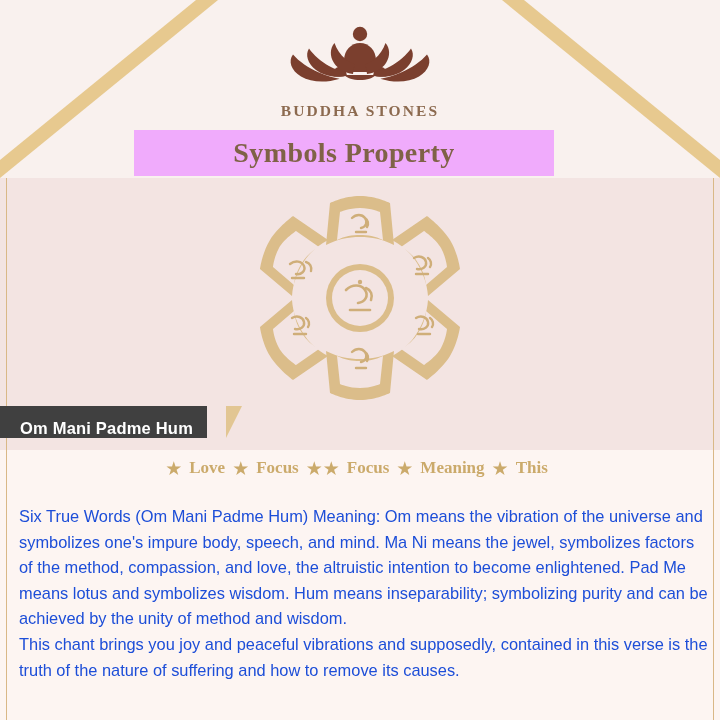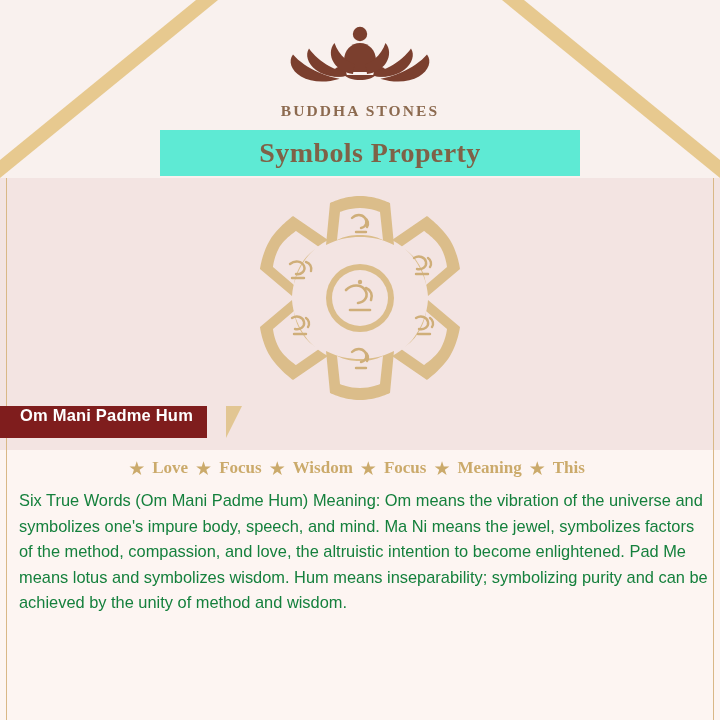--- a/index.html
+++ b/index.html
@@ -98,23 +98,23 @@
     font-size: 15.5px;
     letter-spacing: 2.1px;
     color: #8c6a4f;
     font-weight: bold;
     font-family: "Liberation Serif", serif;
   }
 
   
   .title-plate {
     position: absolute;
-    left: 160px; top: 130px;
+    left: 134px; top: 130px;
     width: 420px; height: 46px;
-    background: #5eead4;
+    background: #f0abfc;
     display: flex;
     align-items: center;
     justify-content: center;
   }
   .title-text {
     font-family: "Liberation Serif", serif;
     font-weight: bold;
     font-size: 28px;
     color: #7f6247;
     letter-spacing: 0.4px;
@@ -126,23 +126,23 @@
     left: 232px; top: 188px;
     width: 256px; height: 220px;
   }
 
   
   .ribbon {
     position: absolute;
     left: 0; top: 406px;
     height: 32px;
     padding: 0 14px 0 20px;
-    background: #7f1d1d;
+    background: #404040;
     display: flex;
-    align-items: flex-start;
+    align-items: flex-end;
   }
   .ribbon-text {
     font-size: 16.5px;
     font-weight: bold;
     color: #ffffff;
     letter-spacing: 0.2px;
   }
   .ribbon-tail {
     position: absolute;
     left: 226px; top: 406px;
@@ -171,25 +171,25 @@
   }
   .star {
     color: #cbaa6b;
     font-size: 19px;
     line-height: 1;
   }
 
   
   .body-copy {
     position: absolute;
-    left: 19px; top: 488px;
+    left: 19px; top: 504px;
     width: 690px;
     font-size: 16.4px;
     line-height: 25.6px;
-    color: #15803d;
+    color: #1d4ed8;
   }
   .body-copy p {
     margin: 0;
   }
 </style>
 </head>
 <body>
 
 <div class="page">
 
@@ -276,26 +276,26 @@
     <span class="ribbon-text">Om Mani Padme Hum</span>
   </div>
   <div class="ribbon-tail"></div>
 
   <div class="keywords">
     <span class="star">★</span>
     <span class="kw">Love</span>
     <span class="star">★</span>
     <span class="kw">Focus</span>
     <span class="star">★</span>
-    <span class="kw">Wisdom</span>
     <span class="star">★</span>
     <span class="kw">Focus</span>
     <span class="star">★</span>
     <span class="kw">Meaning</span>
     <span class="star">★</span>
     <span class="kw">This</span>
   </div>
 
   <div class="body-copy">
     <p>Six True Words (Om Mani Padme Hum) Meaning: Om means the vibration of the universe and symbolizes one's impure body, speech, and mind. Ma Ni means the jewel, symbolizes factors of the method, compassion, and love, the altruistic intention to become enlightened. Pad Me means lotus and symbolizes wisdom. Hum means inseparability; symbolizing purity and can be achieved by the unity of method and wisdom.</p>
+    <p>This chant brings you joy and peaceful vibrations and supposedly, contained in this verse is the truth of the nature of suffering and how to remove its causes.</p>
   </div>
 
 </div>
 
 </body></html>

